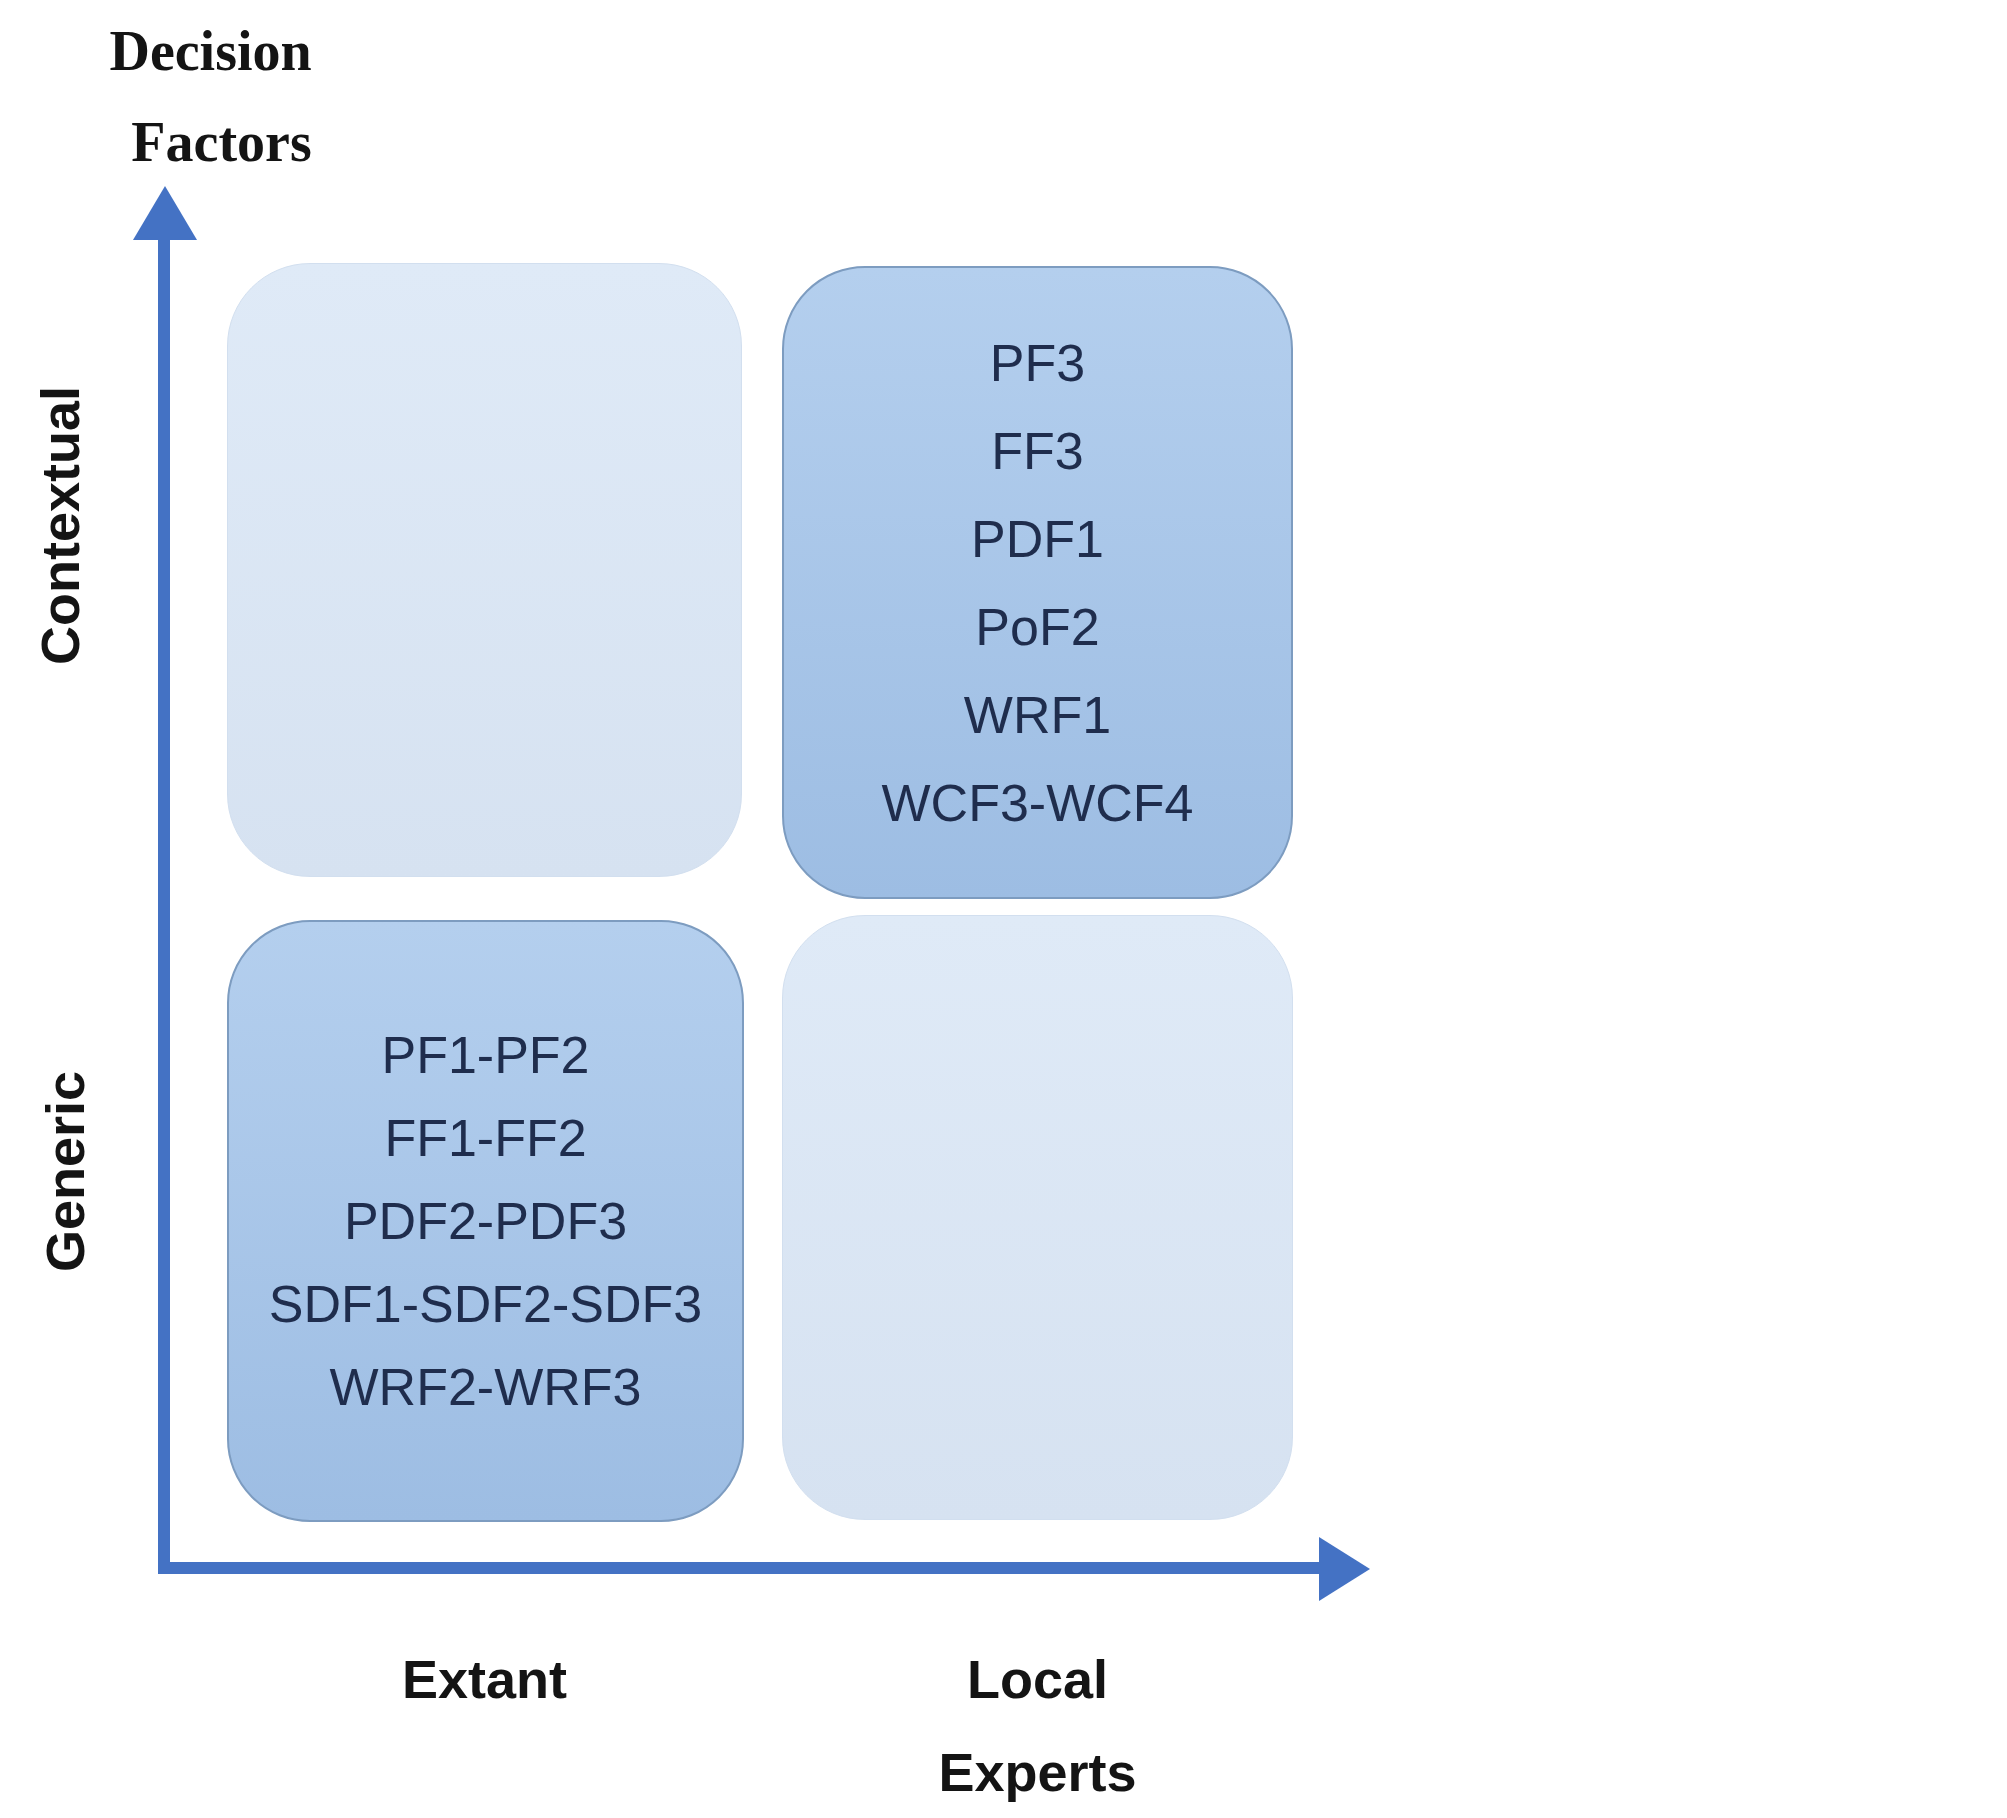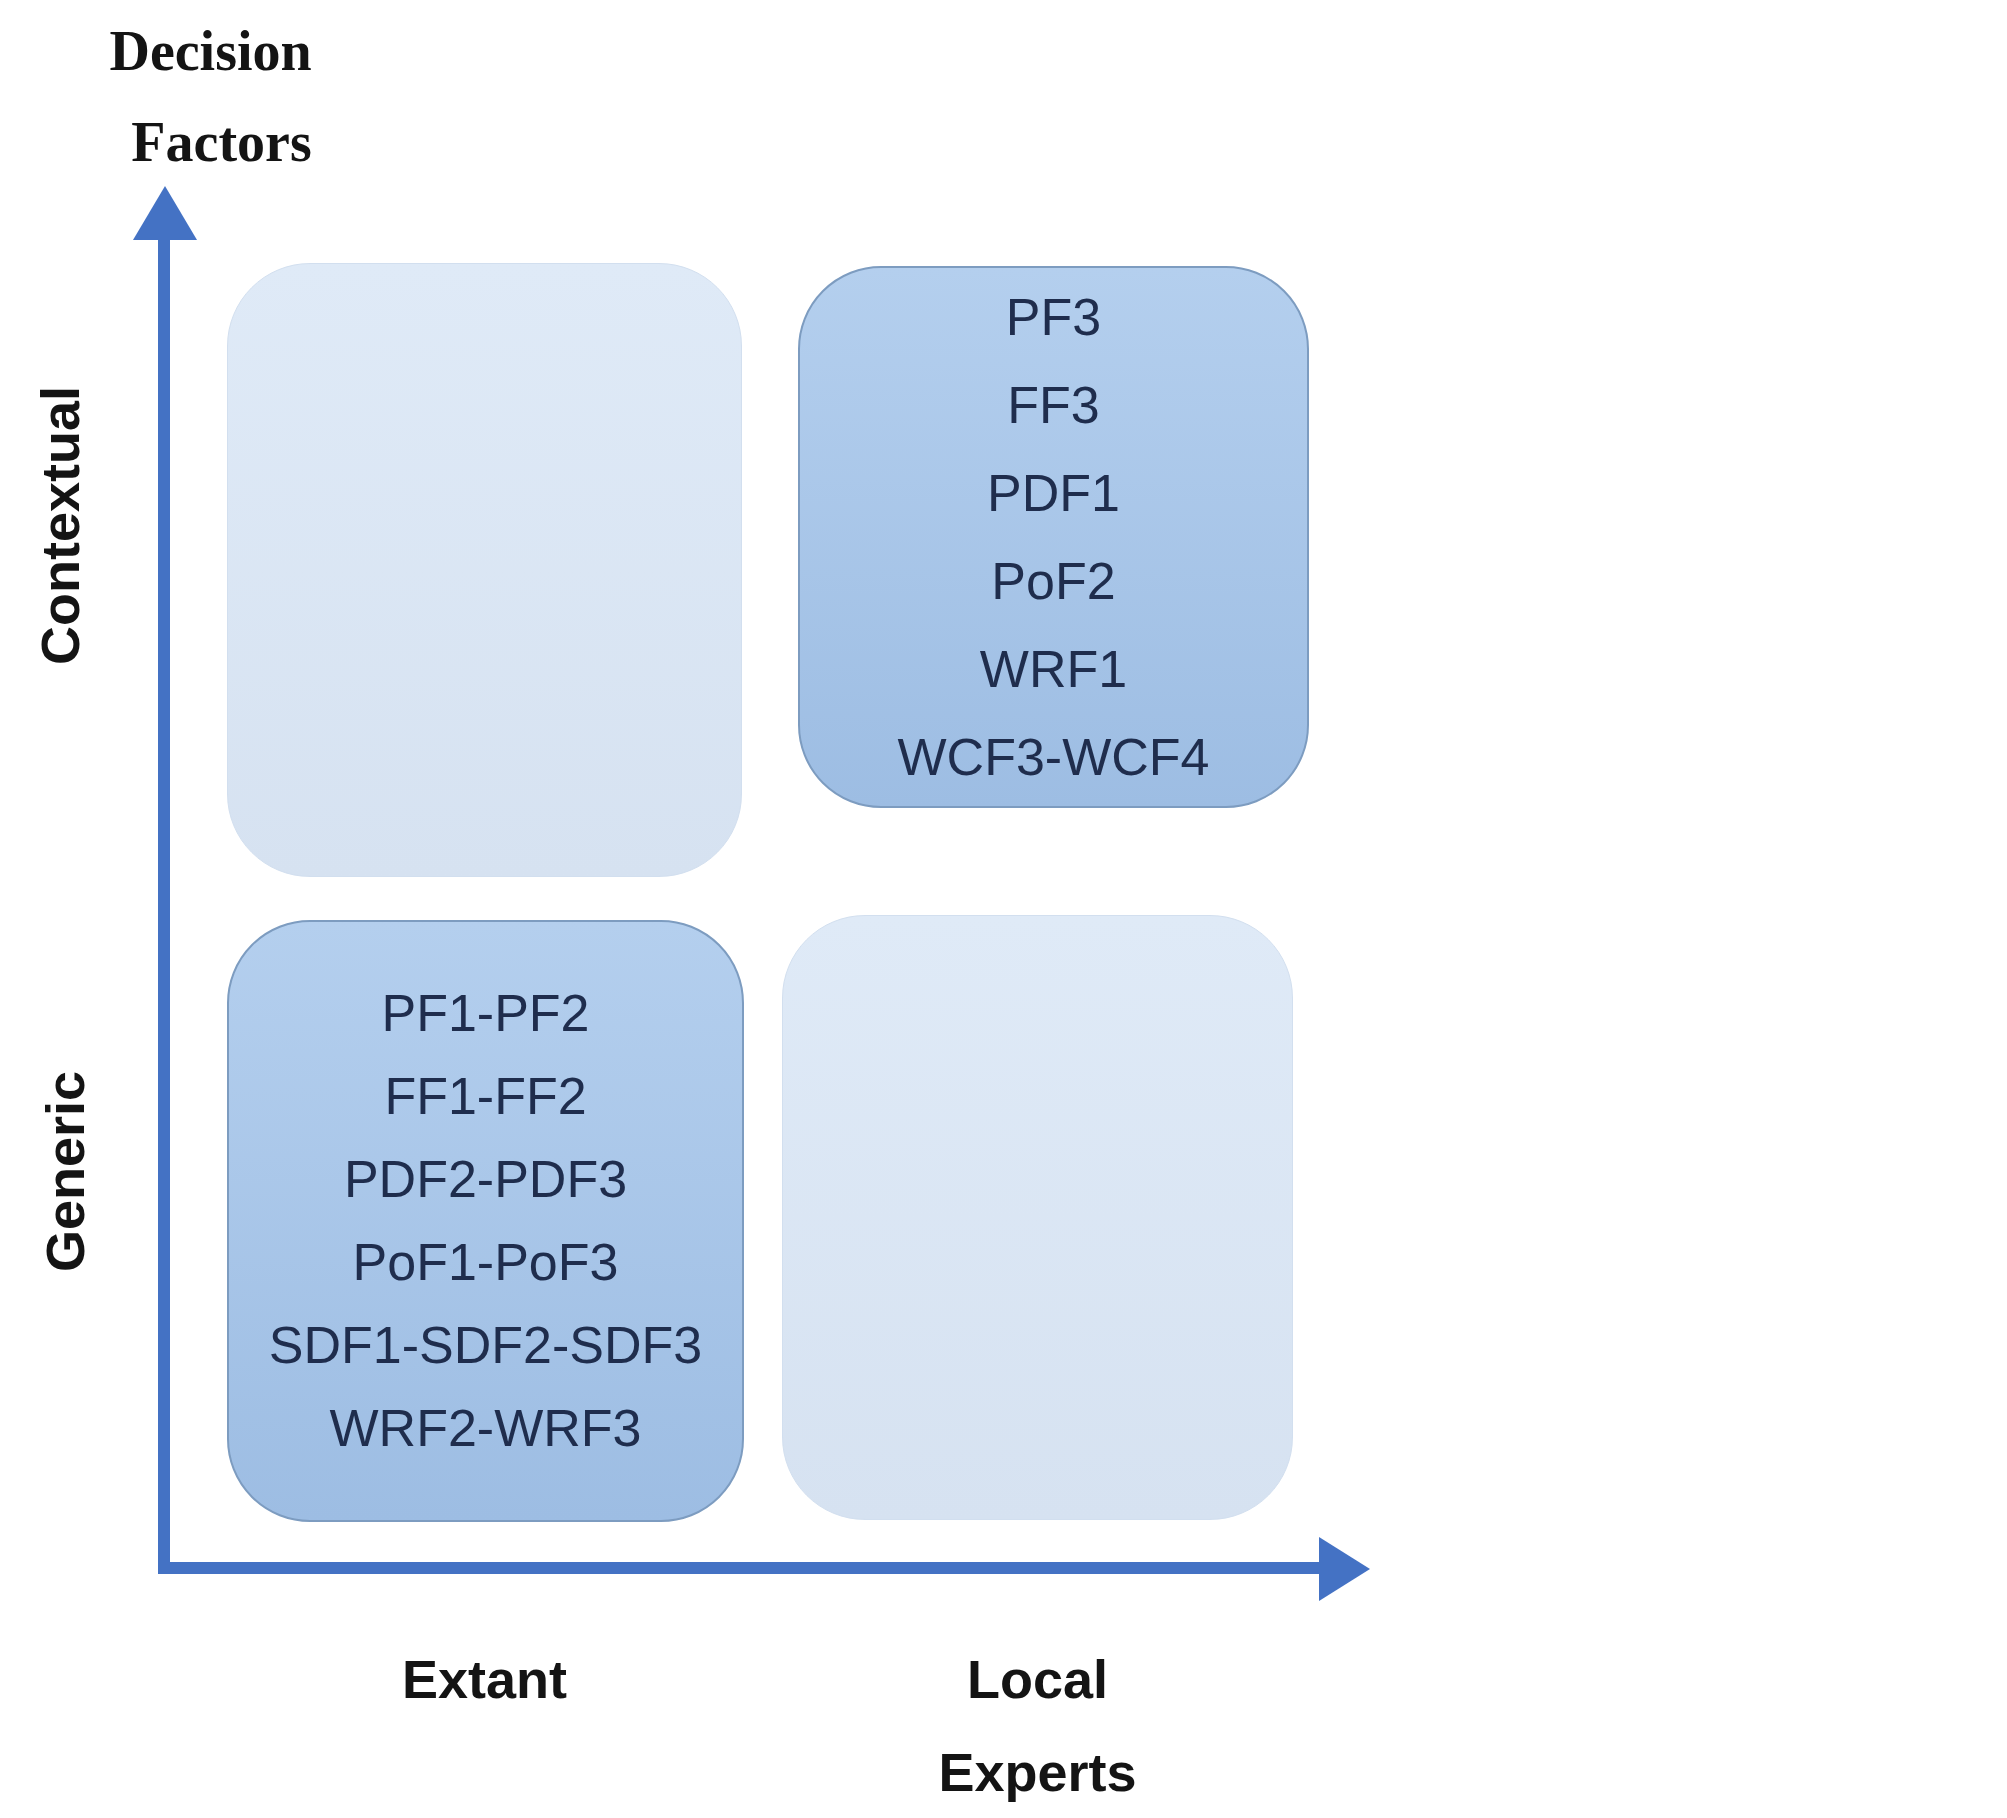--- a/index.html
+++ b/index.html
@@ -105,21 +105,21 @@
       var(--quadrant-muted-bottom, #d6e2f1) 100%);
     border: 1.9px solid #d2dfef;
   }
   .quad.dark {
     background: linear-gradient(180deg,
       var(--quadrant-highlight-top, #b4cfee) 0%,
       var(--quadrant-highlight-bottom, #9dbde3) 100%);
     border: 2.8px solid var(--quadrant-highlight-border, #7d9cc0);
   }
   .quad.tl { left: 227px; top: 263px; width: 515px; height: 614px; }
-  .quad.tr { left: 798px; top: 266px; width: 511px; height: 542px; }
+  .quad.tr { left: 782px; top: 266px; width: 511px; height: 633px; }
   .quad.bl { left: 227px; top: 920px; width: 517px; height: 602px; }
   .quad.br { left: 782px; top: 915px; width: 511px; height: 605px; }
 
   .quad .item {
     font-size: 52px;
     font-weight: 400;
     color: var(--box-text, #1f2d4d);
     white-space: nowrap;
   }
   .quad.tr .item { line-height: 88px; }
@@ -177,21 +177,20 @@
     <div class="item">PDF1</div>
     <div class="item">PoF2</div>
     <div class="item">WRF1</div>
     <div class="item">WCF3-WCF4</div>
   </div>
 
   <div class="quad dark bl">
     <div class="item">PF1-PF2</div>
     <div class="item">FF1-FF2</div>
     <div class="item">PDF2-PDF3</div>
-    <div class="item">PoF1-PoF3</div>
     <div class="item">SDF1-SDF2-SDF3</div>
     <div class="item">WRF2-WRF3</div>
   </div>
 
   <div class="quad light br"></div>
 
   <div class="x-cat extant">
     <div>Extant</div>
   </div>
   <div class="x-cat local">

